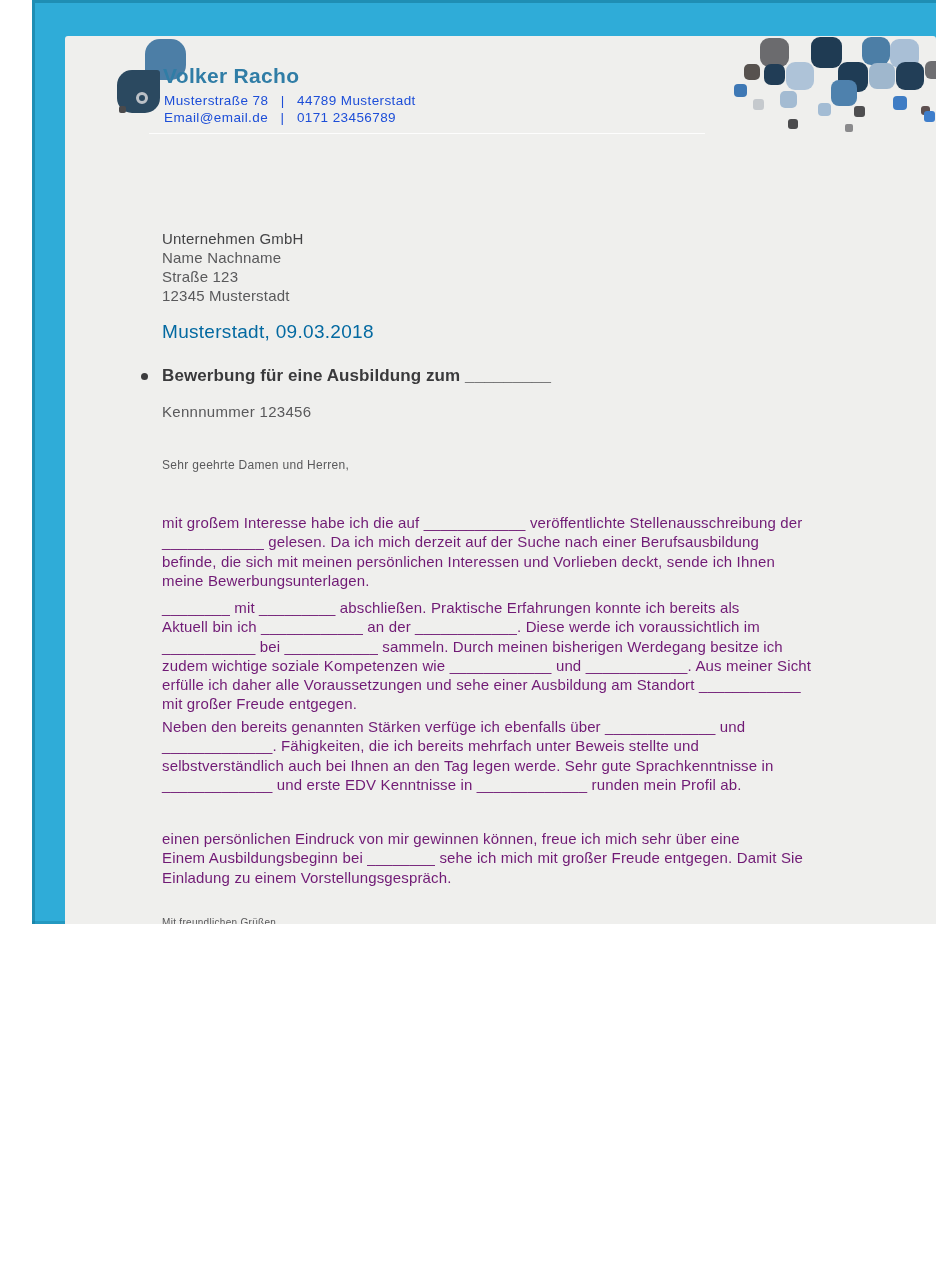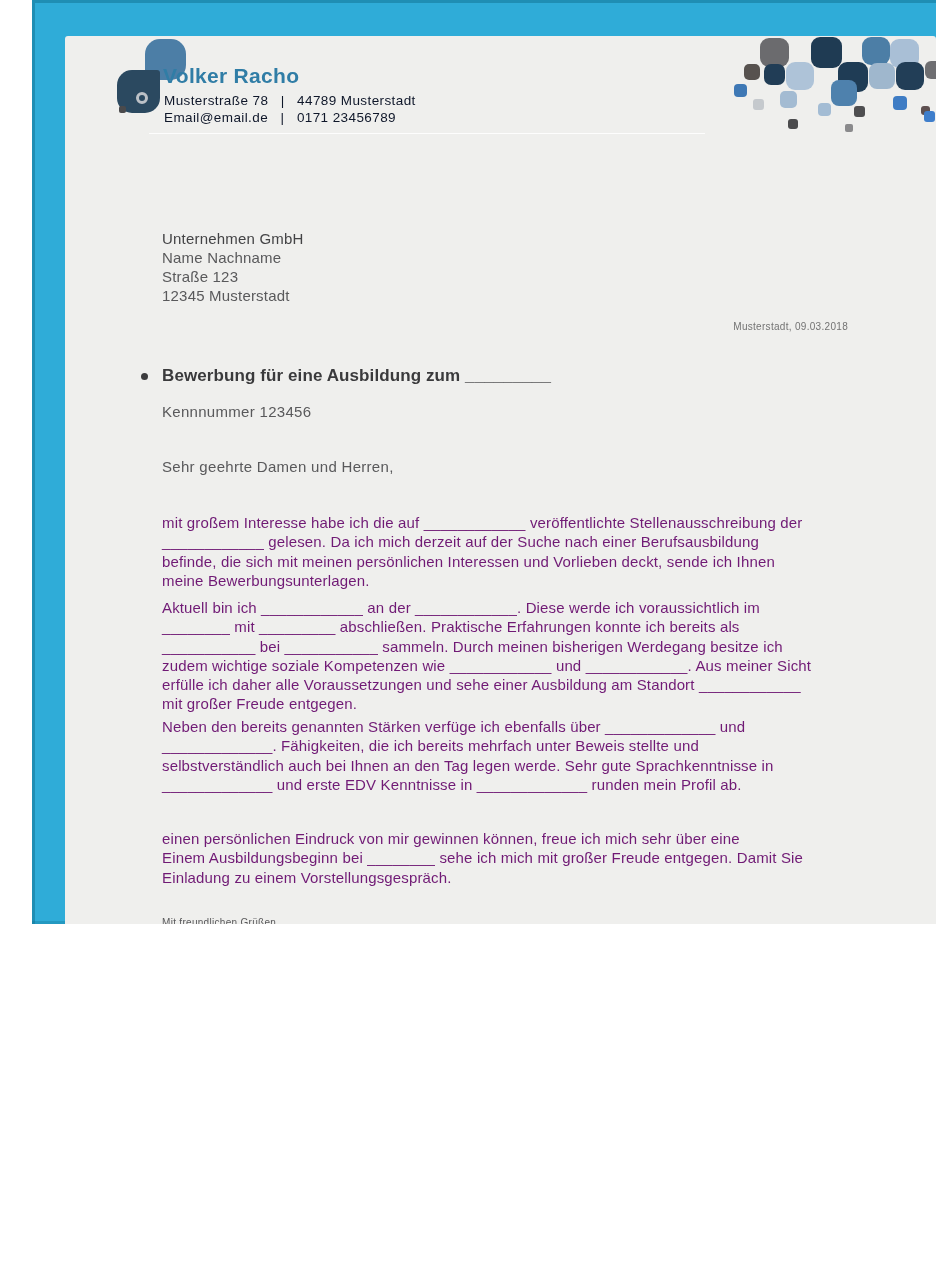--- a/index.html
+++ b/index.html
@@ -17,35 +17,35 @@
     position:absolute; left:36px; top:1248px; width:872px; height:9px;
     background:#174963; opacity:.78; border-radius:2px;
   }
   
   .logo-blob { position:absolute; }
   .blob-top    { left:80px; top:3px;  width:41px; height:41px; background:#4C7EA6; border-radius:15px 15px 15px 3px; }
   .blob-bottom { left:52px; top:34px; width:43px; height:43px; background:#2B4960; border-radius:15px 3px 15px 15px; }
   .logo-ring { position:absolute; left:71px; top:56px; width:12px; height:12px; border:3px solid #BCC1C7; border-radius:50%; }
   .logo-dot  { position:absolute; left:54px; top:70px; width:7px; height:7px; background:#4A4A4C; border-radius:2px; }
   .sender-name { position:absolute; left:98px; top:28px; font-size:21px; font-weight:bold; color:#307DA6; letter-spacing:.3px; white-space:pre; }
-  .sender-line { position:absolute; left:99px; font-size:13.5px; color:#0f172a; letter-spacing:.4px; white-space:pre; }
+  .sender-line { position:absolute; left:99px; font-size:13.5px; color:#1d4ed8; letter-spacing:.4px; white-space:pre; }
   .addr1 { top:57px; } .addr2 { top:74px; }
   .header-rule { position:absolute; left:84px; top:97px; width:556px; height:1px; background:#C6C6C6; border-bottom:1px solid #FDFDFD; }
   
   .mosaic { position:absolute; left:0; top:0; width:871px; height:140px; }
   .sq { position:absolute; }
   
   .recipient { position:absolute; left:97px; top:193px; font-size:15px; line-height:19px; color:#59595B; letter-spacing:.2px; }
   .recipient .company { font-weight:normal; color:#434345; }
-  .date-line { position:absolute; left:97px; top:285px; width:686px; text-align:right; font-size:10px; color:#737373; letter-spacing:.3px; }
+  .date-line { position:absolute; left:97px; top:285px; width:686px; text-align:left; font-size:19px; color:#0369a1; letter-spacing:.3px; }
   .subject-row { position:absolute; left:76px; top:330px; display:flex; align-items:flex-start; }
   .bullet { width:7px; height:7px; background:#3B3B3D; border-radius:50%; margin:7px 14px 0 0; flex:none; }
   .subject-title { font-size:17px; font-weight:bold; color:#3A3A3C; letter-spacing:.1px; white-space:pre; }
   .kenn { position:absolute; left:97px; top:367px; font-size:15px; color:#59595B; letter-spacing:.3px; }
-  .salutation { position:absolute; left:97px; top:422px; font-size:15px; color:#59595B; letter-spacing:.3px; }
+  .salutation { position:absolute; left:97px; top:422px; font-size:12px; color:#59595B; letter-spacing:.3px; }
   .para { position:absolute; left:97px; font-size:15px; color:#701a75; letter-spacing:.15px; line-height:19.3px; }
   .tline { white-space:pre; }
   .p1 { top:477px; } .p2 { top:562px; } .p3 { top:681px; } .p4 { top:793px; }
   .closing { position:absolute; left:97px; top:881px; font-size:10px; color:#59595B; letter-spacing:.3px; }
   .signature { position:absolute; left:92px; top:916px; }
   .signer-name { position:absolute; left:97px; top:965px; font-size:15px; color:#59595B; letter-spacing:.3px; }
   .watermark { position:absolute; left:85px; top:1198px; font-size:9px; color:#E3E4E6; }
 </style>
 </head>
 <body>
@@ -106,22 +106,22 @@
     <div class="salutation">Sehr geehrte Damen und Herren,</div>
 
     <div class="para p1">
       <div class="tline">mit großem Interesse habe ich die auf ____________ veröffentlichte Stellenausschreibung der</div>
       <div class="tline">____________ gelesen. Da ich mich derzeit auf der Suche nach einer Berufsausbildung</div>
       <div class="tline">befinde, die sich mit meinen persönlichen Interessen und Vorlieben deckt, sende ich Ihnen</div>
       <div class="tline">meine Bewerbungsunterlagen.</div>
     </div>
 
     <div class="para p2">
+      <div class="tline">________ mit _________ abschließen. Praktische Erfahrungen konnte ich bereits als</div>
       <div class="tline">Aktuell bin ich ____________ an der ____________. Diese werde ich voraussichtlich im</div>
-      <div class="tline">________ mit _________ abschließen. Praktische Erfahrungen konnte ich bereits als</div>
       <div class="tline">___________ bei ___________ sammeln. Durch meinen bisherigen Werdegang besitze ich</div>
       <div class="tline">zudem wichtige soziale Kompetenzen wie ____________ und ____________. Aus meiner Sicht</div>
       <div class="tline">erfülle ich daher alle Voraussetzungen und sehe einer Ausbildung am Standort ____________</div>
       <div class="tline">mit großer Freude entgegen.</div>
     </div>
 
     <div class="para p3">
       <div class="tline">Neben den bereits genannten Stärken verfüge ich ebenfalls über _____________ und</div>
       <div class="tline">_____________. Fähigkeiten, die ich bereits mehrfach unter Beweis stellte und</div>
       <div class="tline">selbstverständlich auch bei Ihnen an den Tag legen werde. Sehr gute Sprachkenntnisse in</div>

